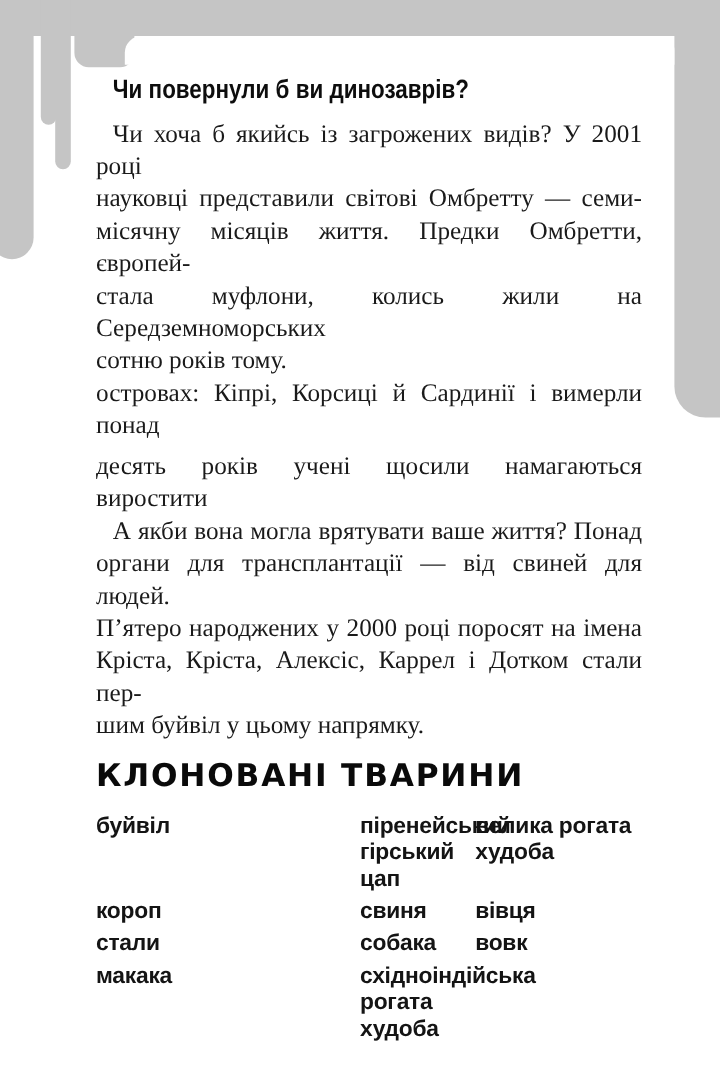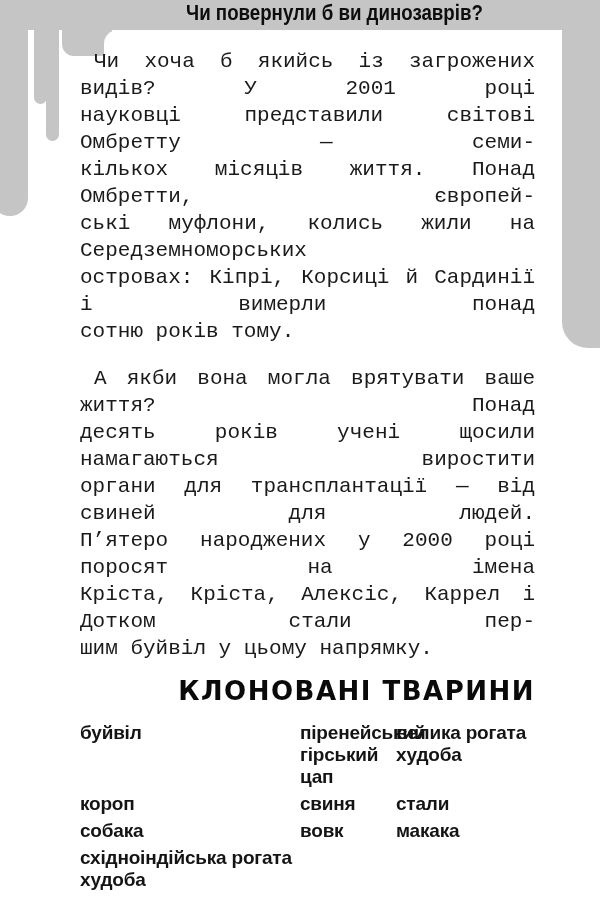--- a/index.html
+++ b/index.html
@@ -32,32 +32,32 @@
     margin-top:0;
   }
   .htitle .cond{
     display:inline-block;
     transform:scaleX(0.85);
     transform-origin:0 50%;
     white-space:nowrap;
     font-size:22px;
     color:#0d0d0d;
   }
-  #t1{text-align:right;}
+  #t1{margin-top:62px;}
   #t2{margin-top:7px;}
 
-  .para{margin-top:20px;font-family:Liberation Mono, monospace;
+  .para{margin-top:7px;font-family:Liberation Serif, serif;
         font-size:21px;line-height:27px;color:#1a1a1a;}
   .para .line{text-align:justify;text-align-last:justify;}
   .para .line.first{text-indent:14px;}
   .para .line.last{text-align-last:left;}
 
   .display-title{
     margin-top:14px;
-    text-align:right;
+    text-align:left;
     font-family:"DejaVu Sans","Liberation Sans",sans-serif;
     font-weight:bold;
     font-size:26px;
     letter-spacing:1.5px;
     color:#0a0a0a;
   }
 
   .animals{
     margin-top:16px;
     display:grid;
@@ -83,43 +83,44 @@
 <div class="fillet" id="filletR"></div>
 
 <div class="content">
 
   <div class="htitle" id="t1">
     <span class="cond">Чи повернули б ви динозаврів?</span>
   </div>
   <div class="para">
       <div class="line first">Чи хоча б якийсь із загрожених видів? У 2001 році</div>
       <div class="line">науковці представили світові Омбретту — семи-</div>
-      <div class="line">кількох місяців життя. Понад Омбретти, європей-</div>
-      <div class="line">ські муфлони, колись жили на Середземноморських</div>
+      <div class="line">місячну місяців життя. Предки Омбретти, європей-</div>
+      <div class="line">стала муфлони, колись жили на Середземноморських</div>
+      <div class="line last">сотню років тому.</div>
       <div class="line">островах: Кіпрі, Корсиці й Сардинії і вимерли понад</div>
-      <div class="line last">сотню років тому.</div>
     </div>
 
   <div class="para">
+      <div class="line">десять років учені щосили намагаються виростити</div>
       <div class="line first">А якби вона могла врятувати ваше життя? Понад</div>
-      <div class="line">десять років учені щосили намагаються виростити</div>
       <div class="line">органи для трансплантації — від свиней для людей.</div>
       <div class="line">П’ятеро народжених у 2000 році поросят на імена</div>
       <div class="line">Кріста, Кріста, Алексіс, Каррел і Дотком стали пер-</div>
       <div class="line last">шим буйвіл у цьому напрямку.</div>
     </div>
 
   <div class="display-title">КЛОНОВАНІ ТВАРИНИ</div>
 
   <div class="animals">
       <div class="cell">буйвіл</div>
       <div class="cell">піренейський гірський цап</div>
       <div class="cell">велика рогата худоба</div>
       <div class="cell">короп</div>
       <div class="cell">свиня</div>
+      <div class="cell">вівця</div>
       <div class="cell">стали</div>
       <div class="cell">собака</div>
       <div class="cell">вовк</div>
       <div class="cell">макака</div>
       <div class="cell">східноіндійська рогата худоба</div>
     </div>
 
 </div>
 
 </body></html>

